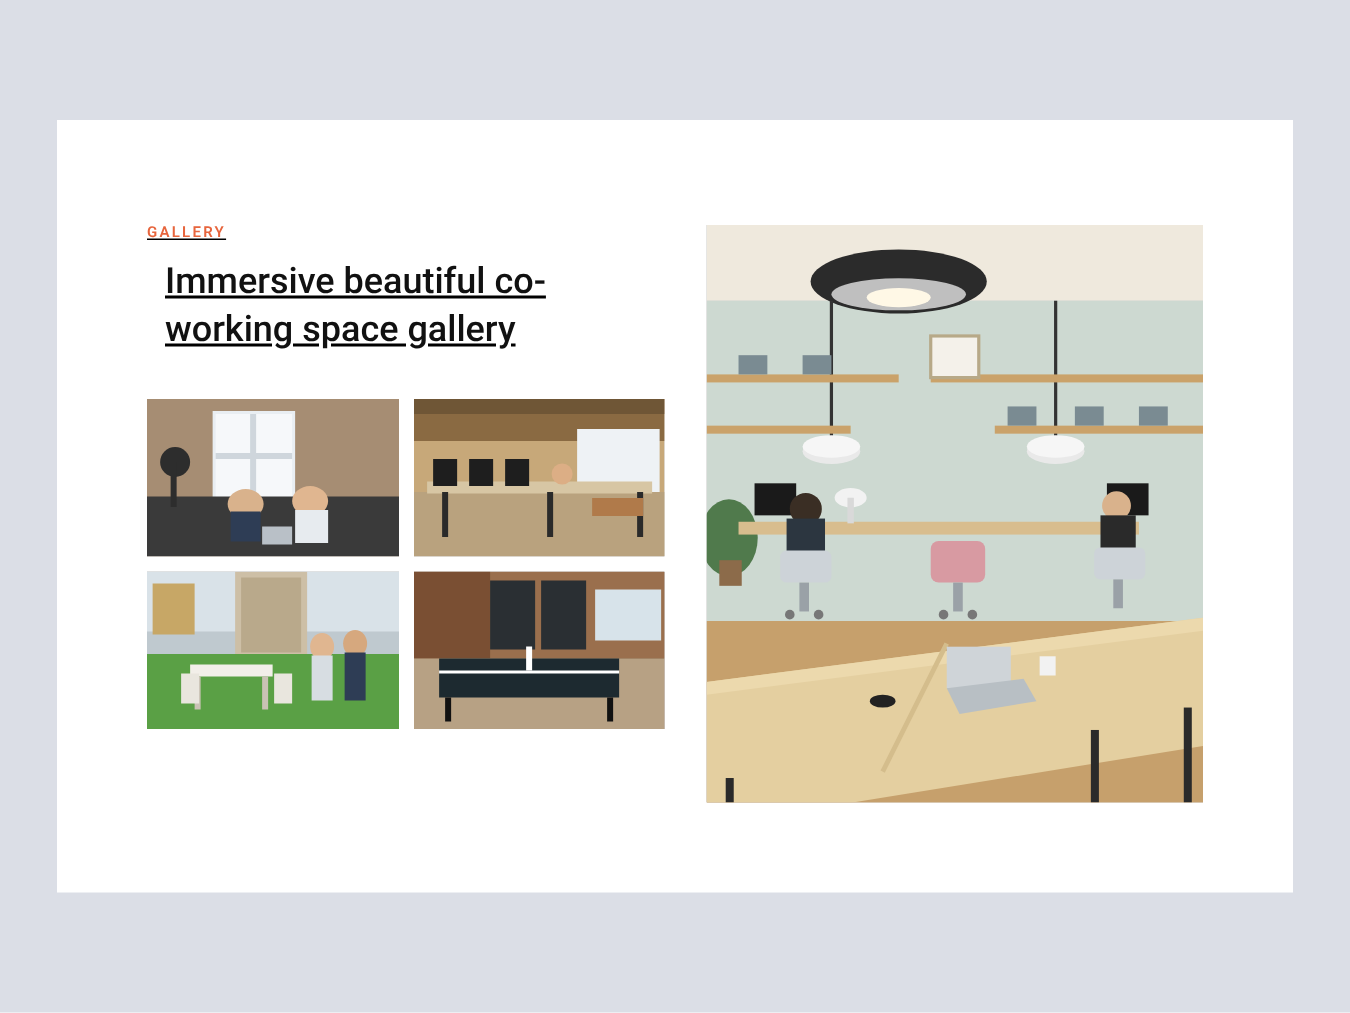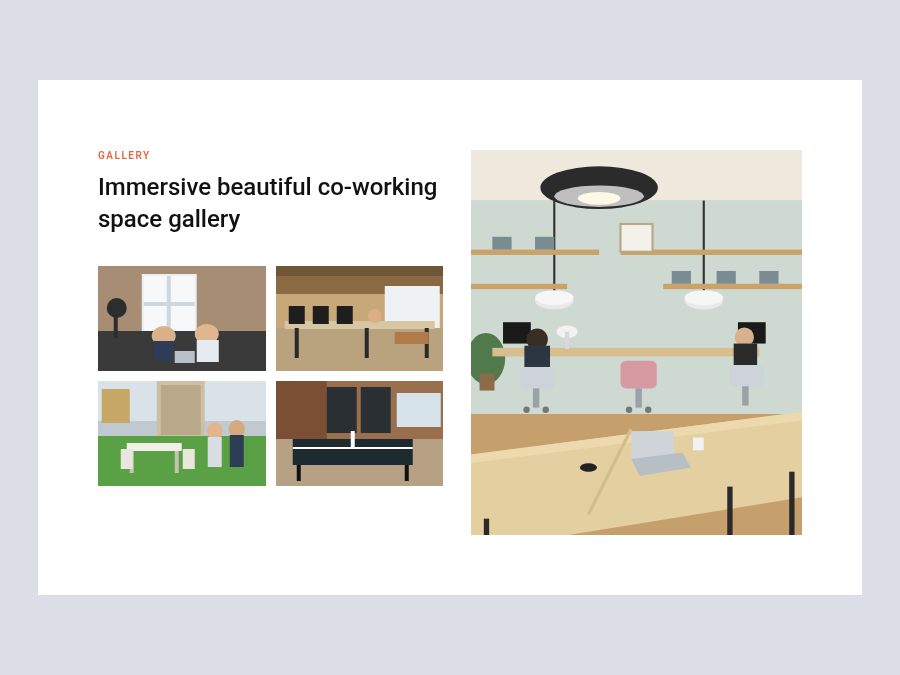--- a/index.html
+++ b/index.html
@@ -11,39 +11,41 @@
     align-items: center;
     justify-content: center;
   }
   .card {
     width: 824px;
     height: 515px;
     background: #ffffff;
     padding: 70px 60px 60px 60px;
     display: flex;
     gap: 28px;
+    text-decoration: underline;
   }
   .left-col {
     flex: 0 0 345px;
     display: flex;
     flex-direction: column;
   }
   .eyebrow {
     font-size: 10px;
     font-weight: 600;
     letter-spacing: 1.5px;
     color: #e7653d;
     margin-bottom: 10px;
   }
   .title {
     font-size: 24px;
     line-height: 1.35;
     font-weight: 500;
     color: #111;
     margin-bottom: 30px;
+    margin-left: 12px;
   }
   .thumbs {
     display: grid;
     grid-template-columns: 1fr 1fr;
     gap: 10px;
   }
   .thumb {
     width: 100%;
     height: 105px;
     background: #ccc;

